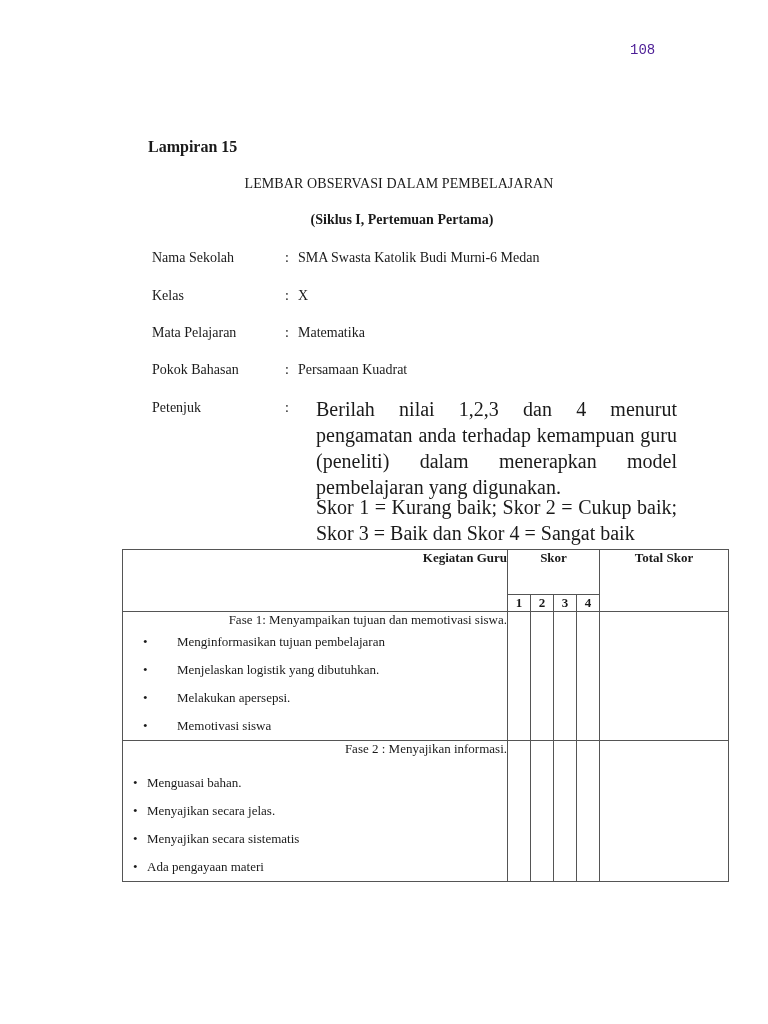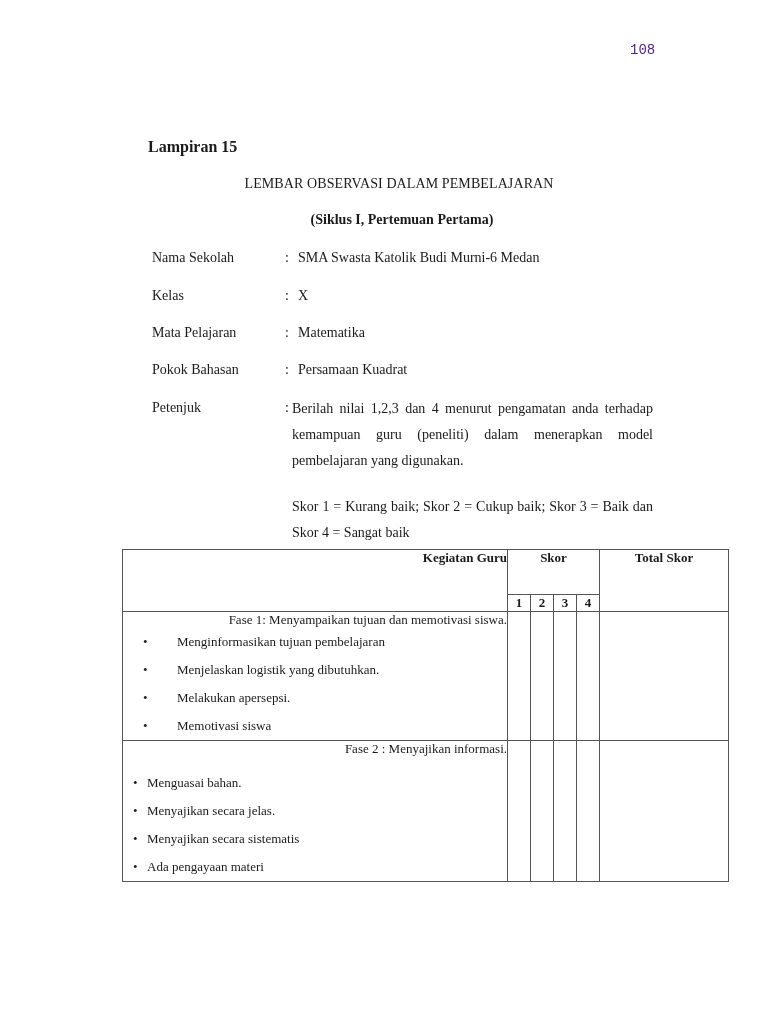--- a/index.html
+++ b/index.html
@@ -25,21 +25,21 @@
       position: absolute; left: 0; width: 804px; top: 212px;
       text-align: center; font-weight: bold; font-size: 14px;
     }
     .info-row {
       position: absolute; left: 148px; font-size: 14px;
     }
     .info-label { position: absolute; left: 4px; white-space: nowrap; }
     .info-colon { position: absolute; left: 137px; }
     .info-value { position: absolute; left: 150px; white-space: nowrap; }
     .petunjuk-text {
-      position: absolute; left: 292px; width: 361px; font-size: 14px;
+      position: absolute; left: 316px; width: 361px; font-size: 20px;
       line-height: 26px; text-align: justify;
     }
     .petunjuk-text.p1 { top: 396px; }
     .petunjuk-text.p2 { top: 482px; margin-top: 12px; }
 
     table.obs {
       position: absolute; left: 122px; top: 549px;
       border-collapse: collapse; font-size: 13px;
     }
     table.obs td, table.obs th {

